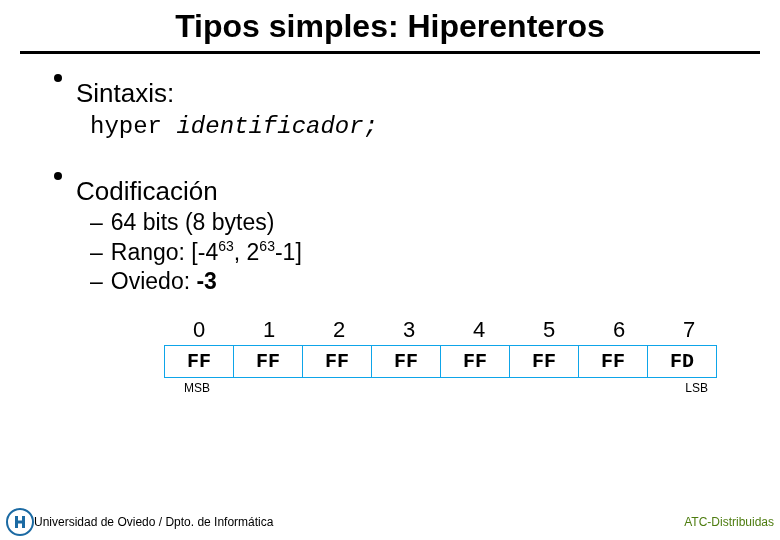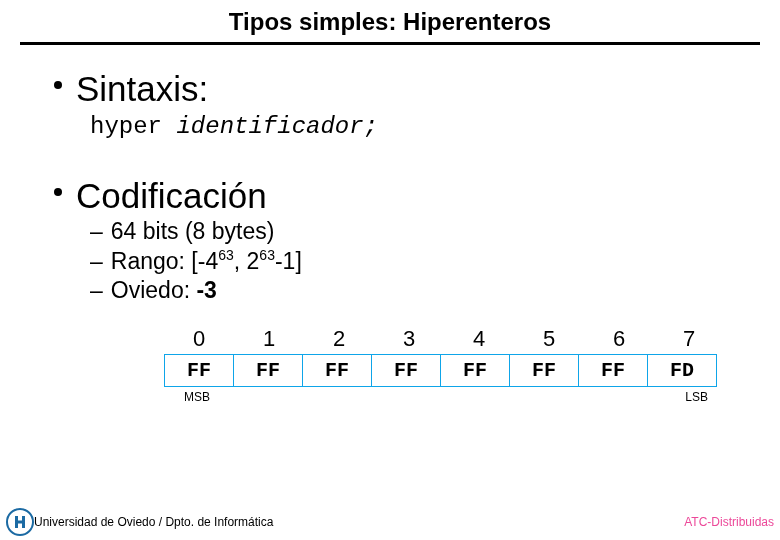--- a/index.html
+++ b/index.html
@@ -10,36 +10,36 @@
     font-family: Verdana, Geneva, sans-serif;
     color: #000;
     position: relative;
     overflow: hidden;
   }
   .slide {
     padding: 8px 20px 0 20px;
   }
   .title {
     text-align: center;
-    font-size: 24px;
+    font-size: 32px;
     font-weight: bold;
     margin-bottom: 6px;
   }
   .rule {
     border: none;
     border-top: 3px solid #000;
     margin: 0 0 24px 0;
   }
   .content {
     padding-left: 34px;
   }
   .bullet {
     display: flex;
-    align-items: center;
-    font-size: 35px;
+    align-items: flex-start;
+    font-size: 26px;
     margin-top: 4px;
   }
   .bullet .dot {
     width: 8px;
     height: 8px;
     border-radius: 50%;
     background: #000;
     margin-right: 14px;
     position: relative;
     top: -4px;
@@ -117,21 +117,21 @@
     align-items: center;
     justify-content: center;
     flex-shrink: 0;
   }
   .logo svg { display: block; }
   .footer-left {
     display: flex;
     align-items: center;
   }
   .univ { color: #000; }
-  .course { color: #ec4899; }
+  .course { color: #4d7c0f; }
 </style>
 </head>
 <body>
 
 <div class="slide">
   <div class="title">Tipos simples: Hiperenteros</div>
   <hr class="rule">
 
   <div class="content">
 

